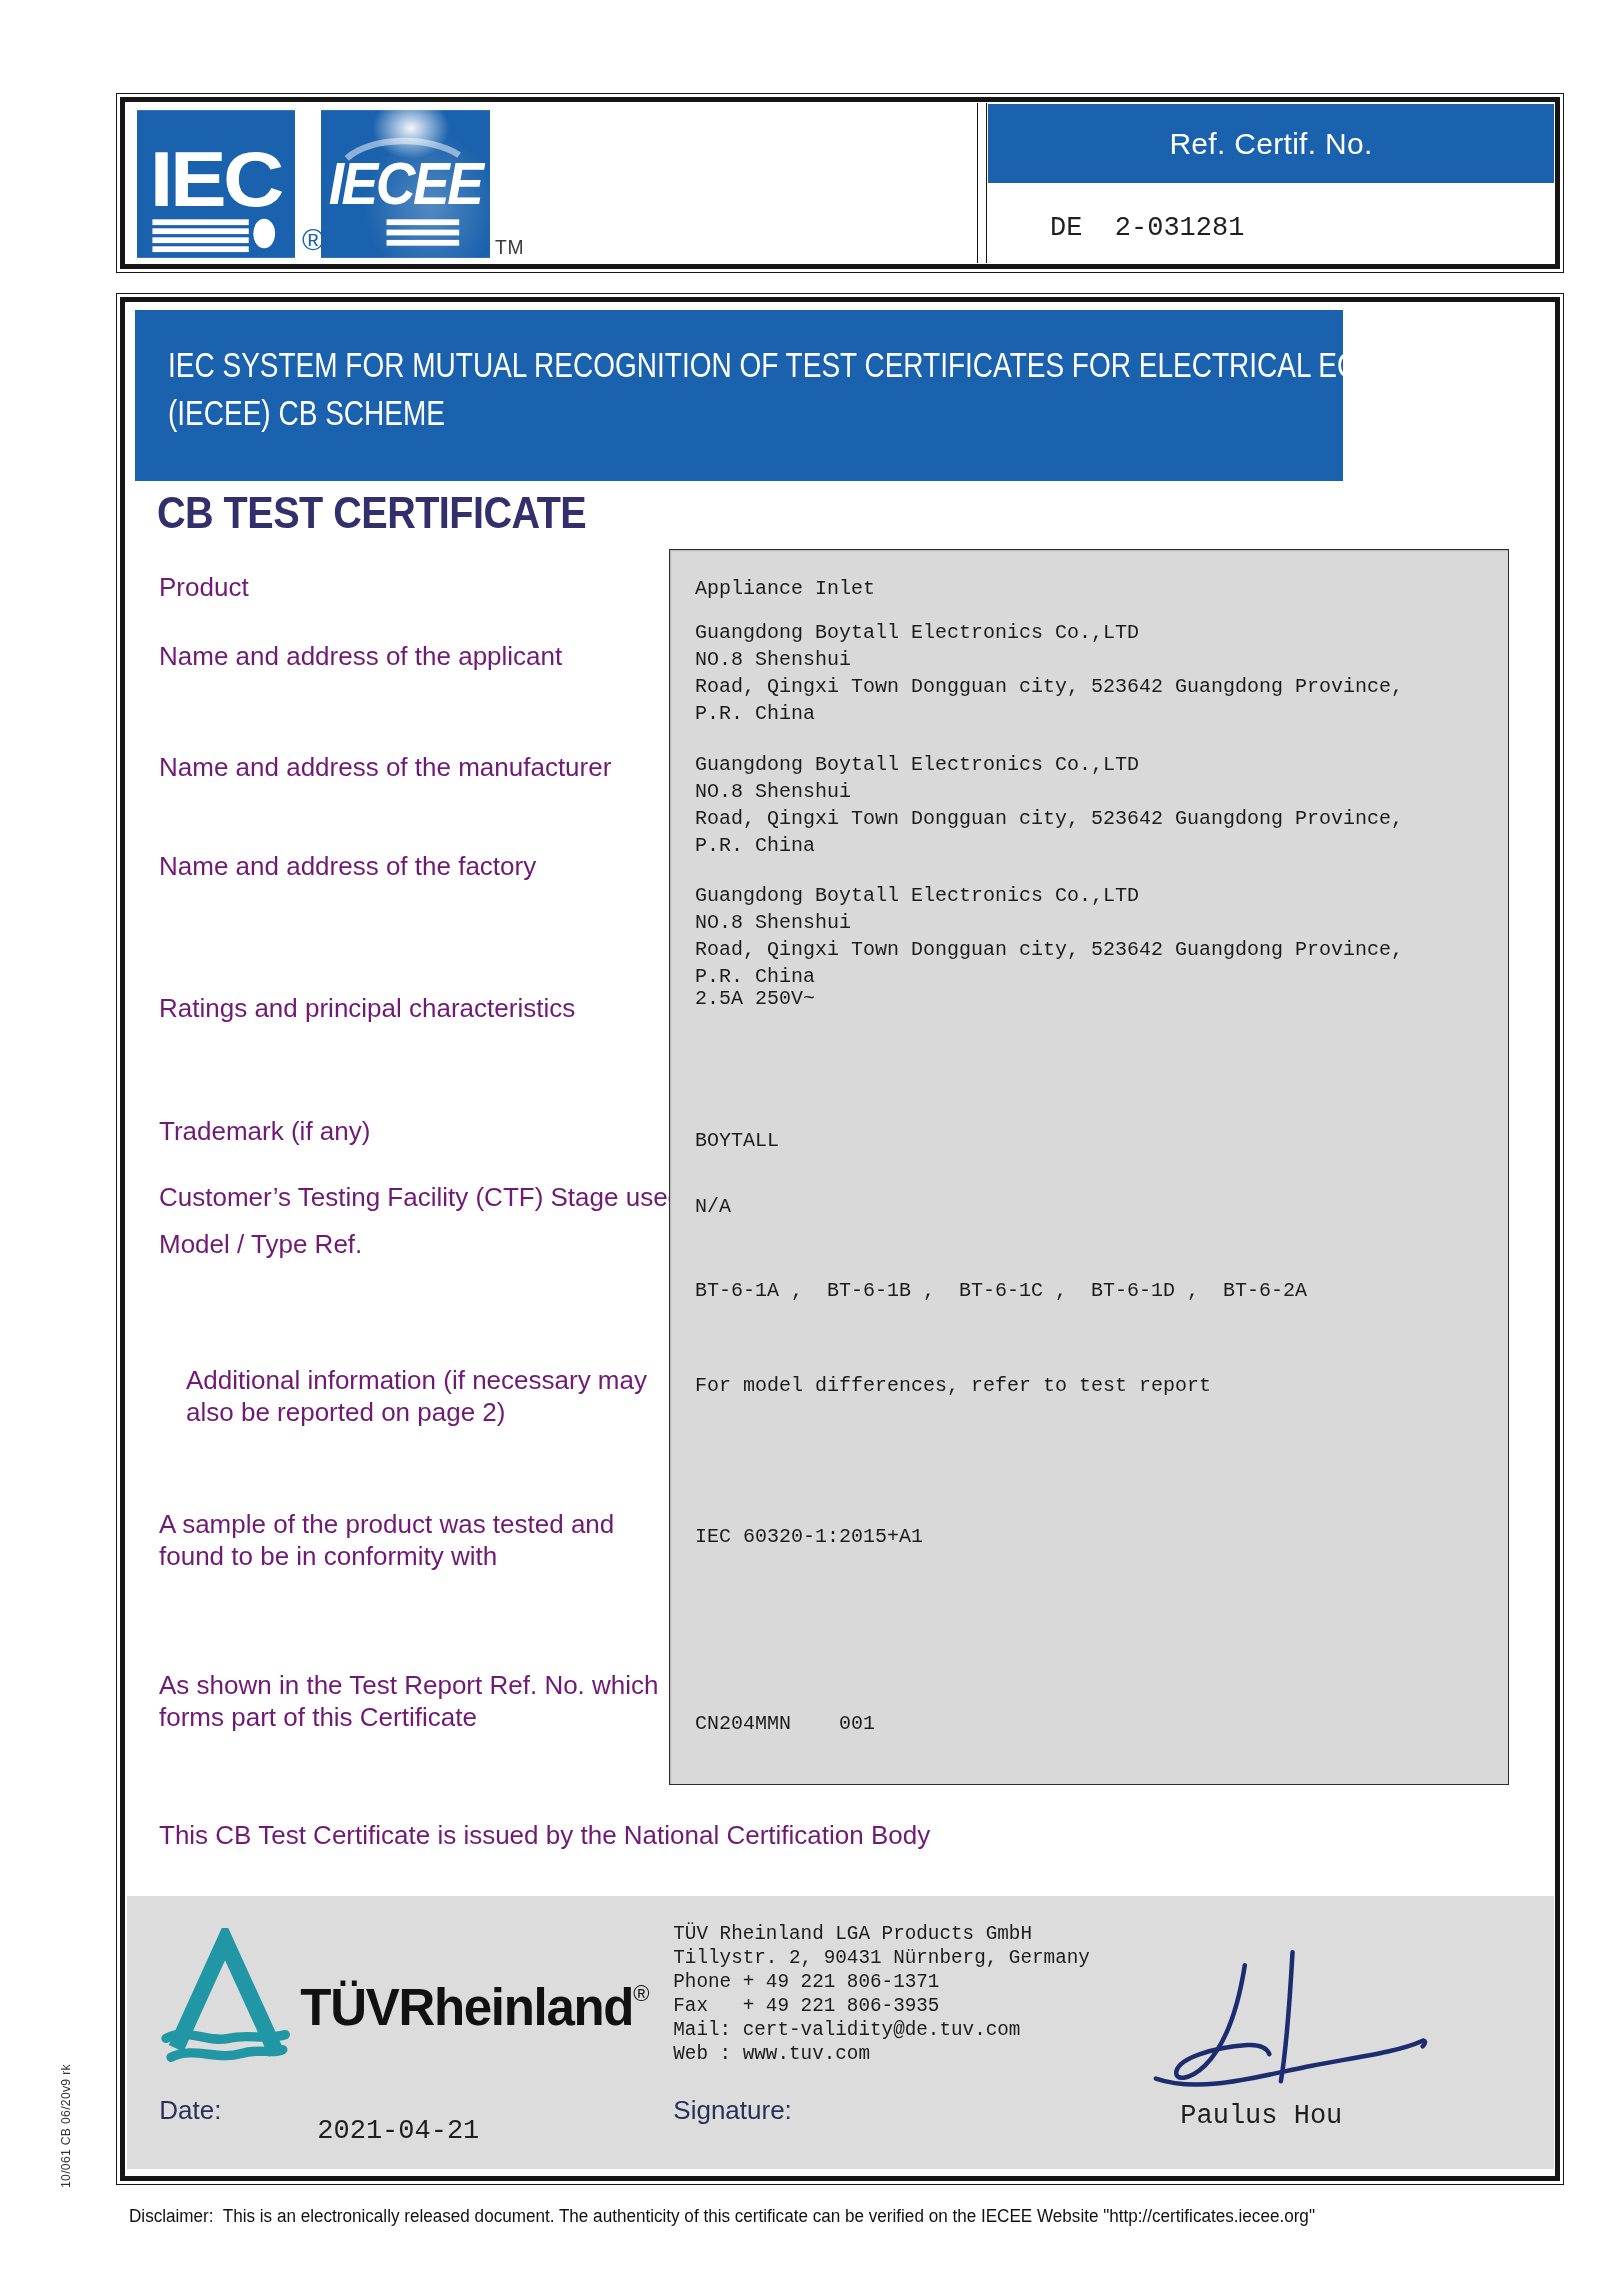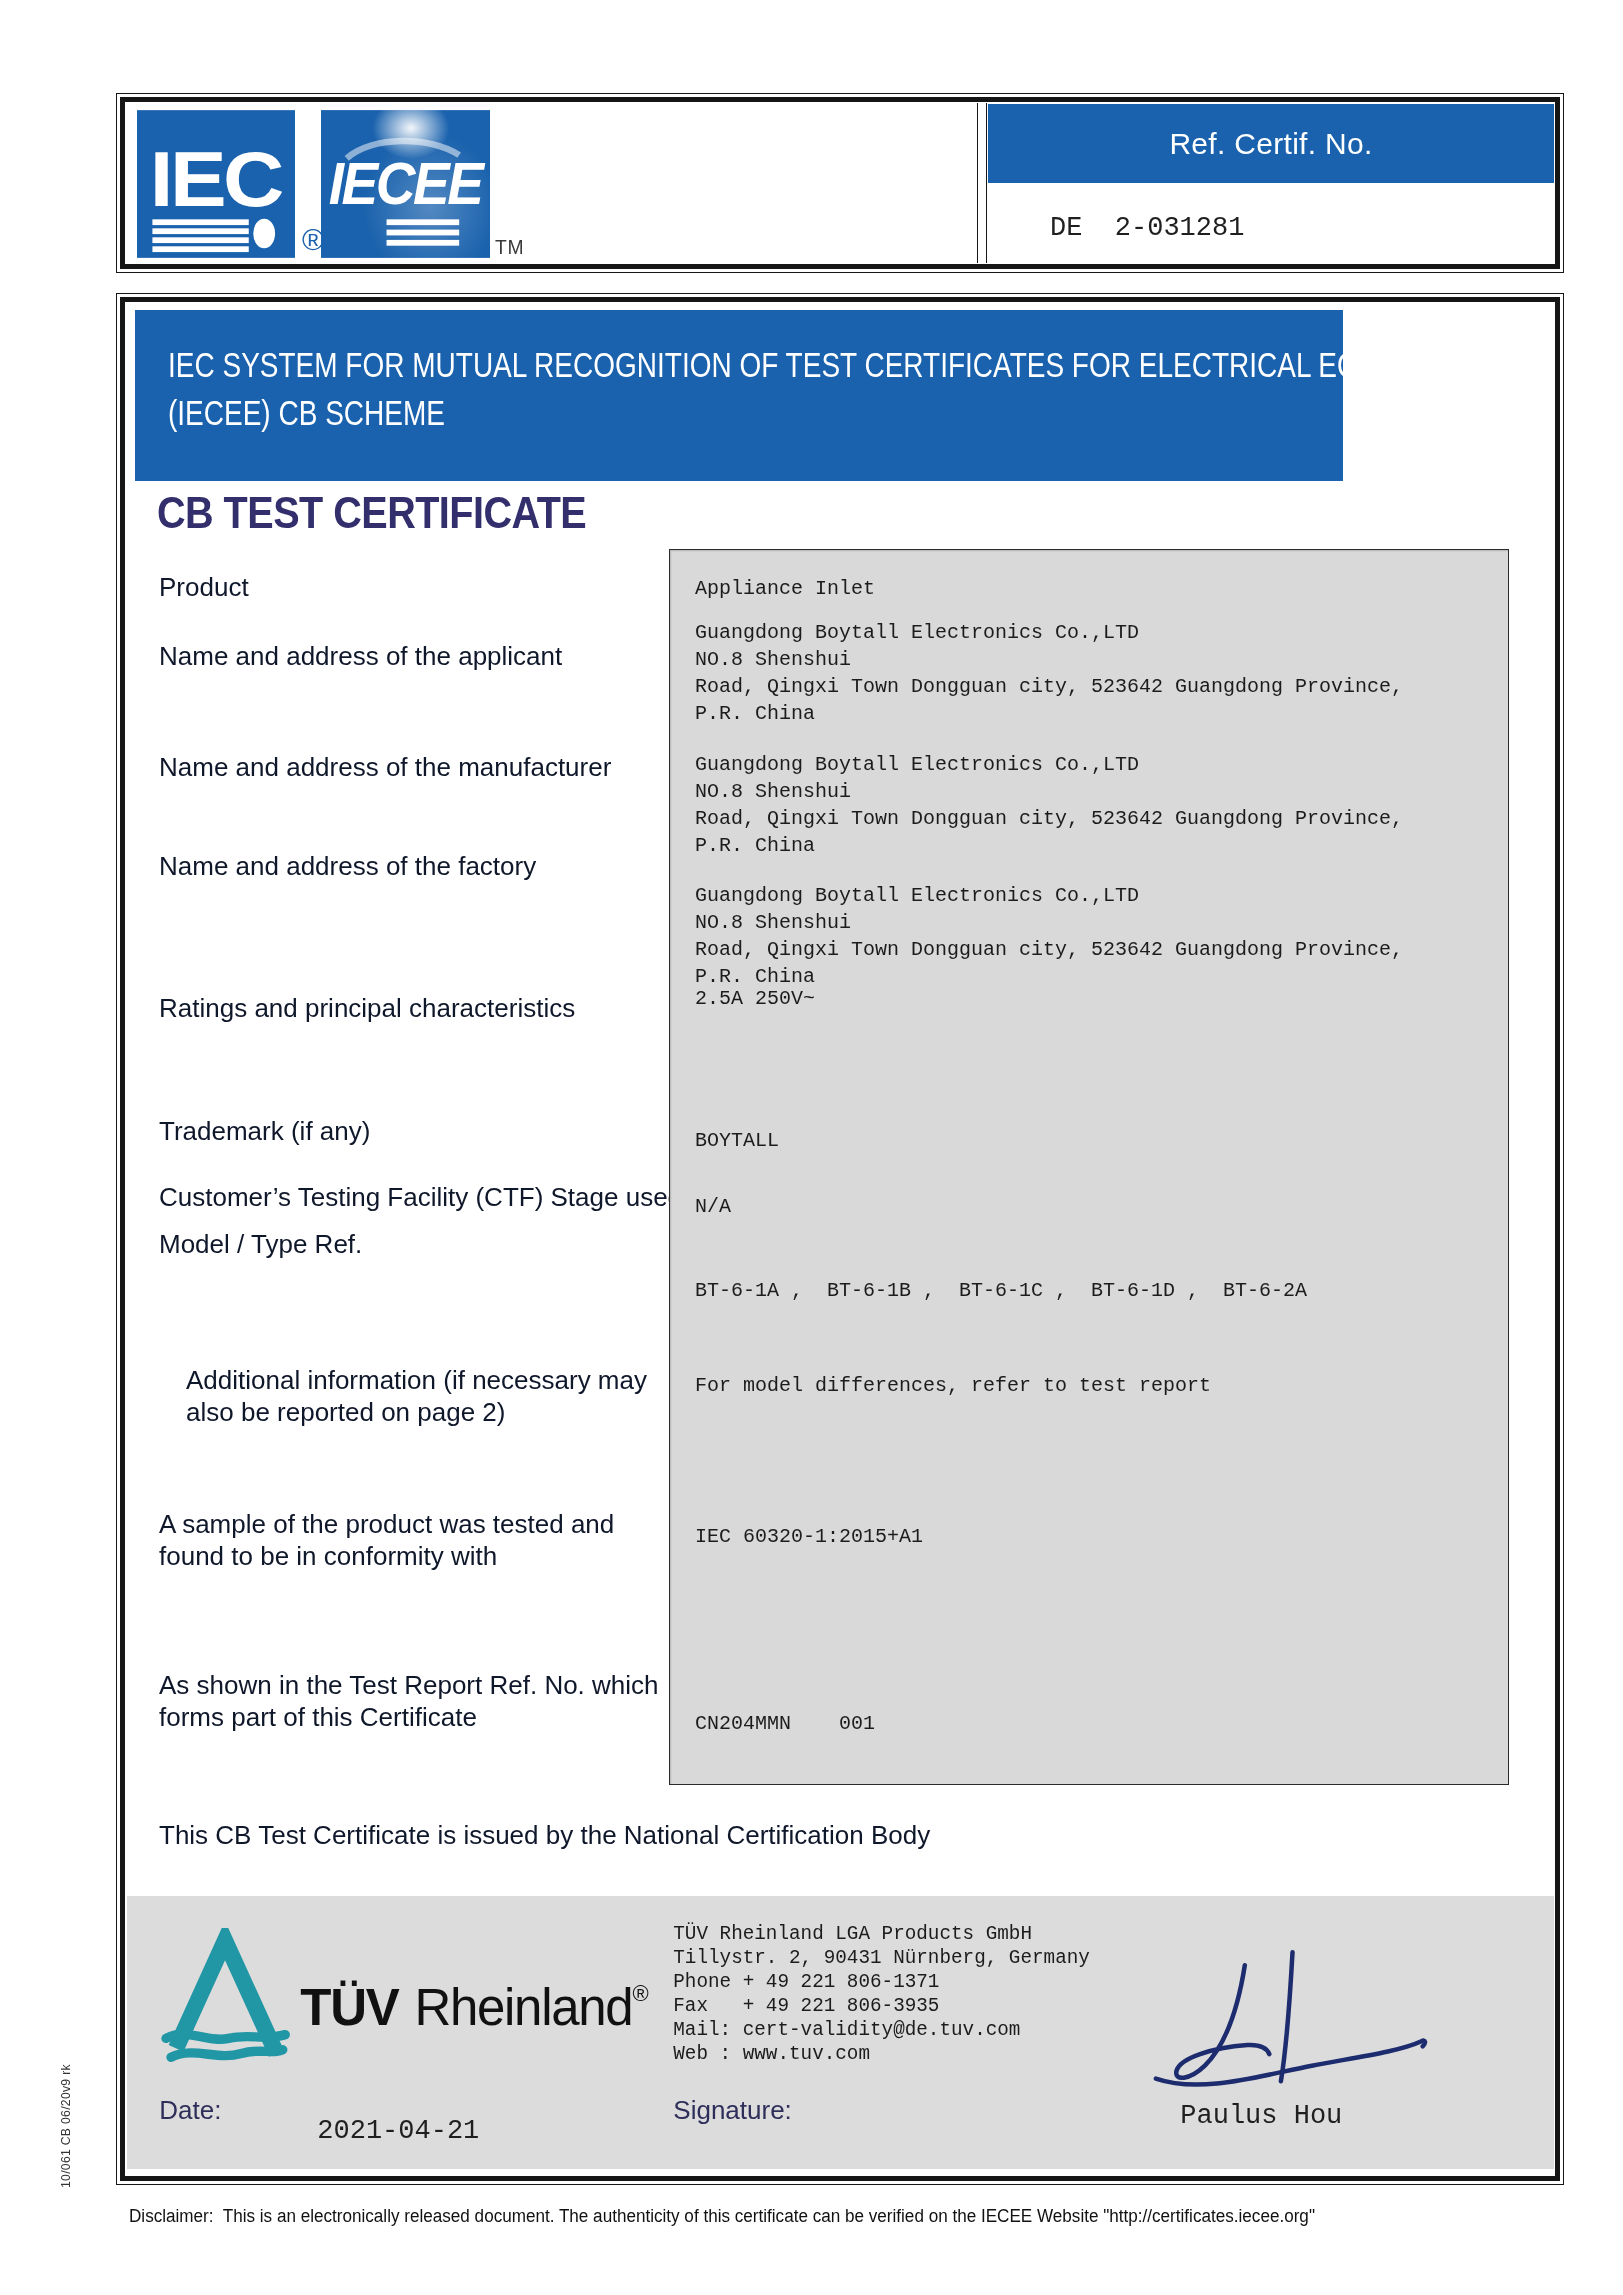--- a/index.html
+++ b/index.html
@@ -18,31 +18,31 @@
   .ref-value{font-size:27px;color:#1f1f1f;}
   .mark-reg{font-size:30px;color:#1a62ad;}
   .mark-tm{font-size:19.3px;color:#3a3a3a;letter-spacing:0.6px;}
   
   .banner{background:#1a62ad;}
   .banner-text{color:#ffffff;font-size:35px;line-height:48px;transform:scaleX(0.80);
                transform-origin:0 0;white-space:pre-wrap;font-weight:400;}
   
   .doc-title{color:#332f6d;font-size:45px;font-weight:bold;letter-spacing:-0.6px;
              transform:scaleX(0.88);transform-origin:0 0;white-space:nowrap;}
-  .flabel{color:#0f172a;font-size:26px;line-height:32px;white-space:pre-wrap;width:579px;}
+  .flabel{color:#701a75;font-size:26px;line-height:32px;white-space:pre-wrap;width:579px;}
   
   .vpanel{background:#d9d9d9;border:1.9px solid #2b2b2b;box-sizing:border-box;
           box-shadow:inset 1.3px 1.3px 0 #bdbdbd;}
   .vtext{font-family:"Liberation Mono","DejaVu Sans Mono",monospace;font-size:20px;
          line-height:27px;color:#1c1c1c;white-space:pre-wrap;width:824px;}
   
   .footer-band{background:#dcdcdc;}
   .brand-text{font-size:51px;color:#111;white-space:nowrap;}
   .brand-text .b{font-weight:bold;letter-spacing:-1.3px;}
-  .brand-text .r{font-weight:normal;letter-spacing:-1.3px;margin-left:16px;}
+  .brand-text .r{font-weight:bold;letter-spacing:-1.3px;}
   .brand-reg{font-size:22px;vertical-align:24.5px;color:#111;}
   .contact{font-family:"Liberation Mono","DejaVu Sans Mono",monospace;font-size:19.3px;
            line-height:24px;color:#1c1c1c;white-space:pre-wrap;}
   .side-code{font-size:12.2px;color:#333;letter-spacing:0.3px;transform:rotate(-90deg);
              transform-origin:0 0;white-space:nowrap;}
   .disclaimer{font-size:18px;color:#111;transform:scaleX(0.95);transform-origin:0 0;
               white-space:pre-wrap;width:1480px;}
   .datesig{color:#2e2e5a;font-size:26px;}
   .datesig-val{font-family:"Liberation Mono","DejaVu Sans Mono",monospace;font-size:27px;color:#1f1f1f;}
 </style>

